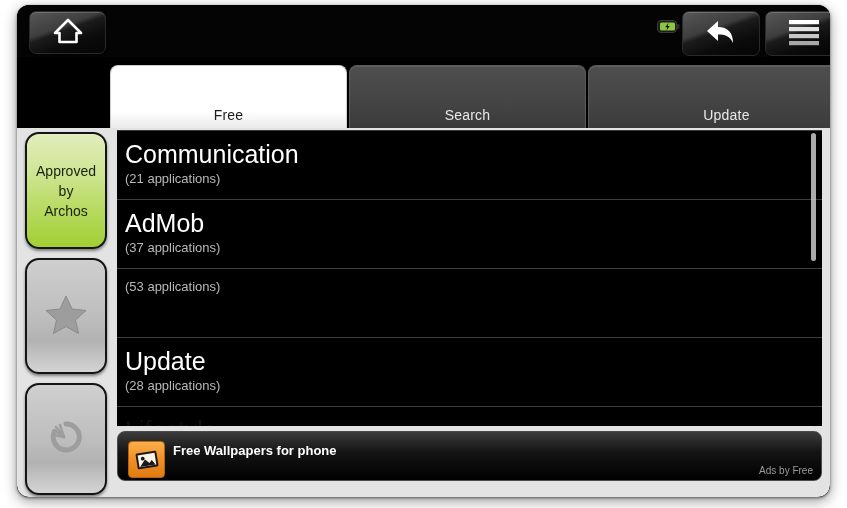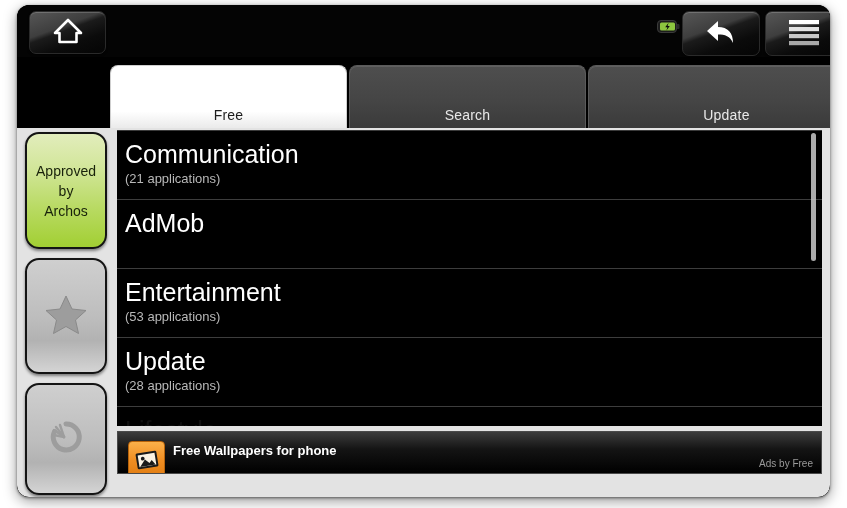--- a/index.html
+++ b/index.html
@@ -199,24 +199,24 @@
     background: #c9c9c9;
     border-radius: 3px;
     opacity: 0.85;
   }
 
   
   #ad-banner {
     position: absolute;
     left: 100px; top: 303px;
     width: 705px;
-    height: 43px;
+    height: 50px;
     background: linear-gradient(to bottom, #3c3c3c 0%, #141414 42%, #000000 100%);
     border: 1px solid #4a4a4a;
-    border-radius: 0;
+    border-radius: 8px;
     overflow: hidden;
   }
   #ad-icon {
     position: absolute;
     left: 10px; top: 9px;
     width: 37px; height: 37px;
     border-radius: 4px;
     background: linear-gradient(to bottom, #fbb04a 0%, #f08e22 52%, #e07c12 100%);
     border: 1px solid #b8630a;
     display: flex; align-items: center; justify-content: center;
@@ -330,24 +330,24 @@
 
         <div id="list-panel">
 
           <div class="list-item">
             <div class="list-title">Communication</div>
             <div class="list-sub">(21 applications)</div>
           </div>
 
           <div class="list-item">
             <div class="list-title">AdMob</div>
+            <div class="list-sub">(37 applications)</div>
           </div>
 
           <div class="list-item">
-            <div class="list-title">Entertainment</div>
             <div class="list-sub">(53 applications)</div>
           </div>
 
           <div class="list-item">
             <div class="list-title">Update</div>
             <div class="list-sub">(28 applications)</div>
           </div>
 
           <div class="list-item clipped">
             <div class="list-title">Lifestyle</div>

